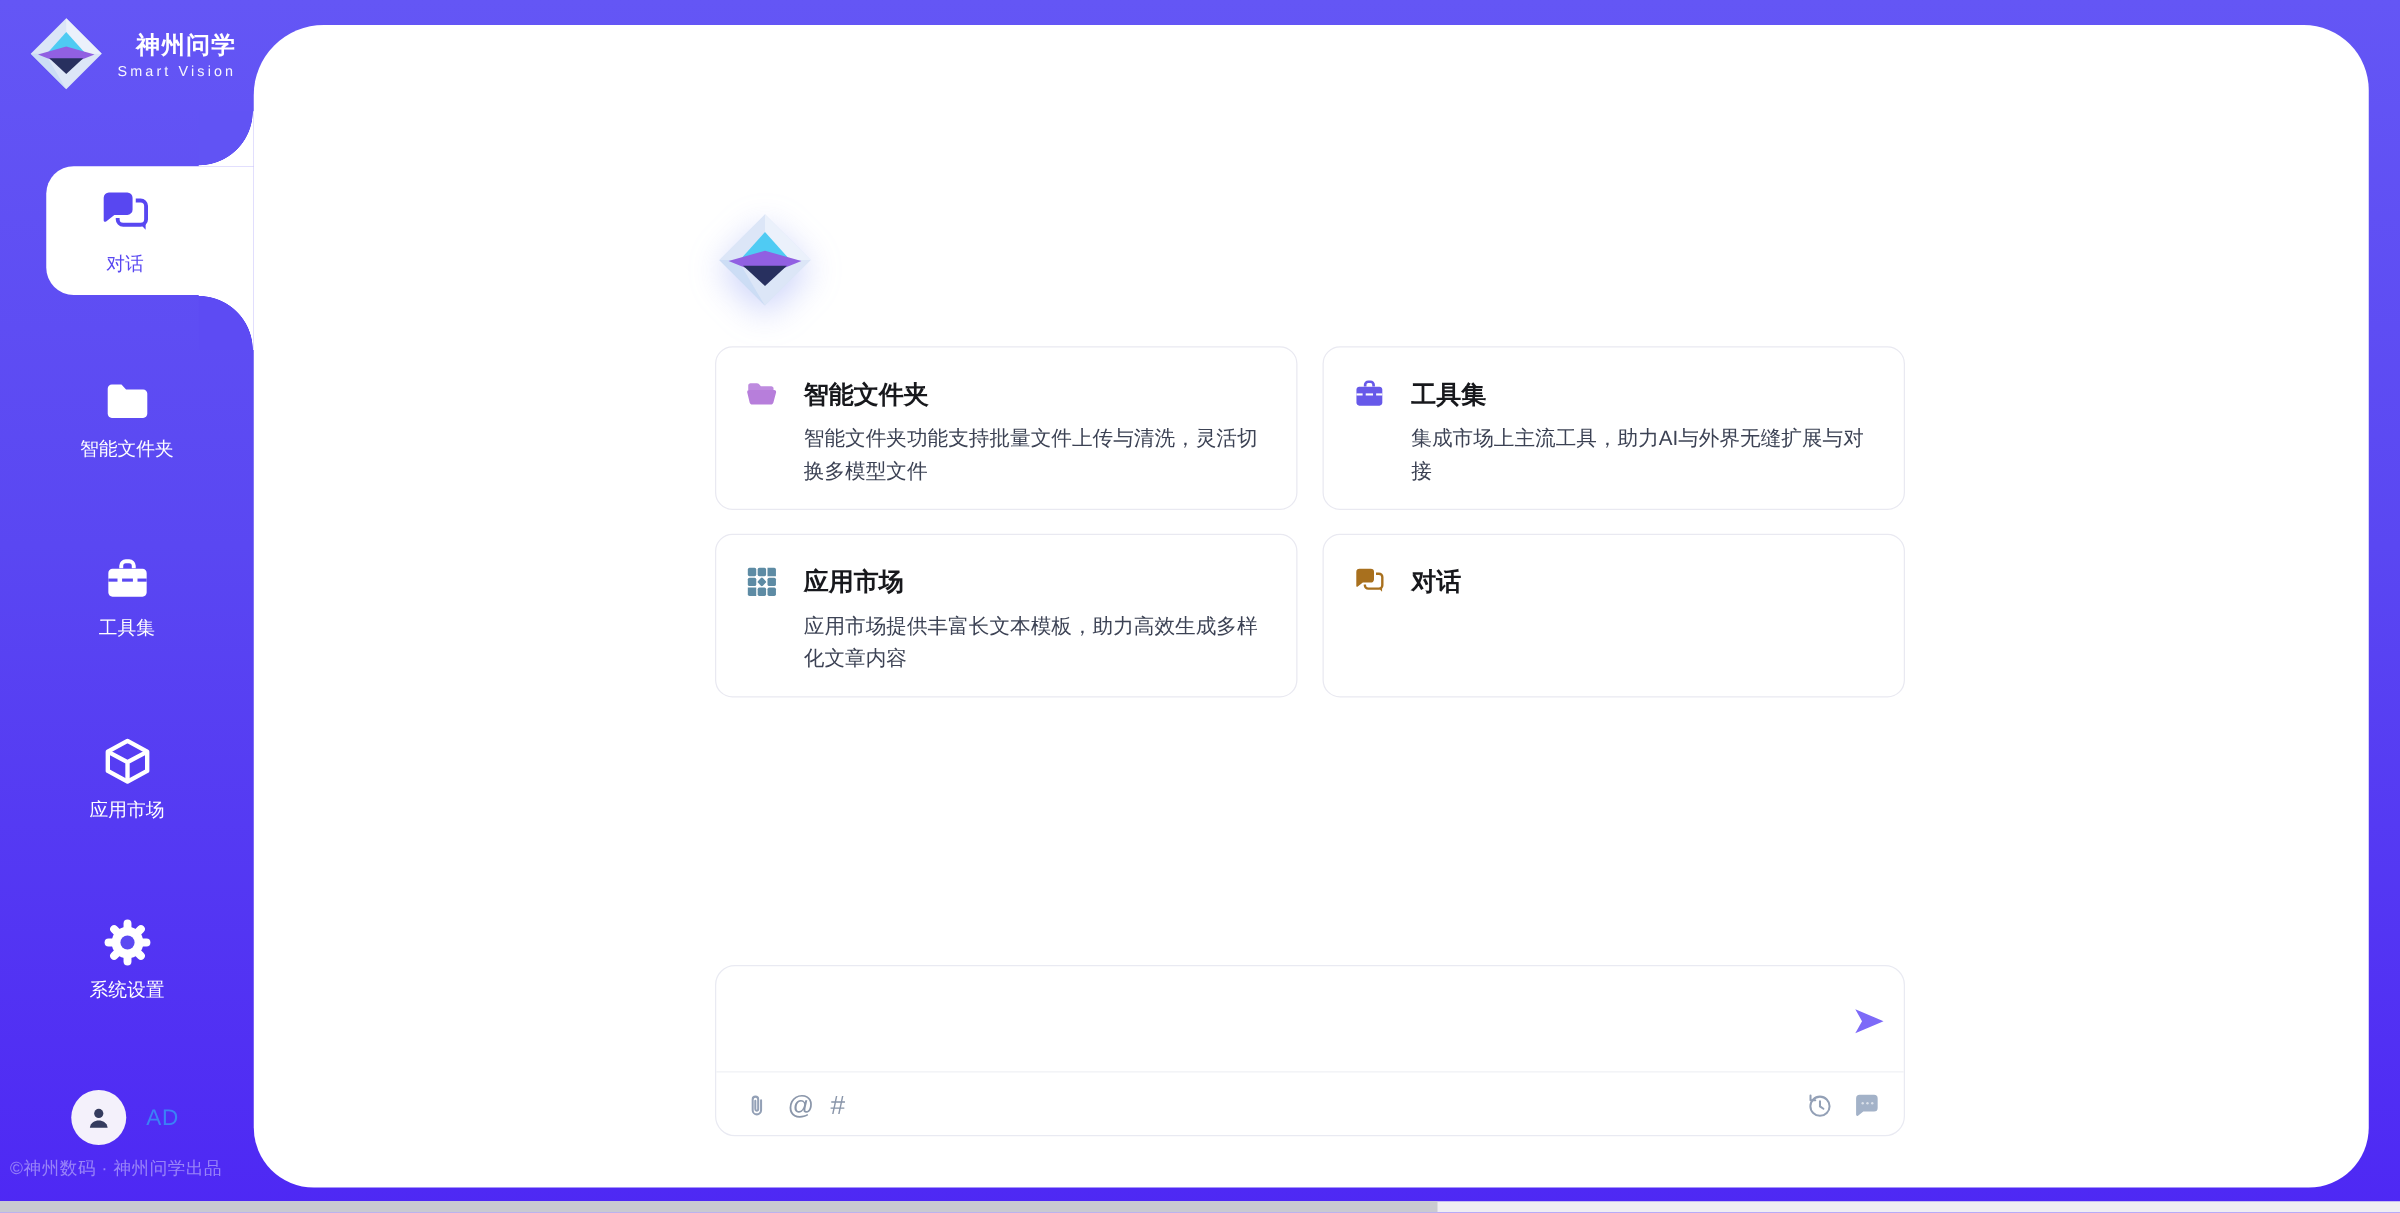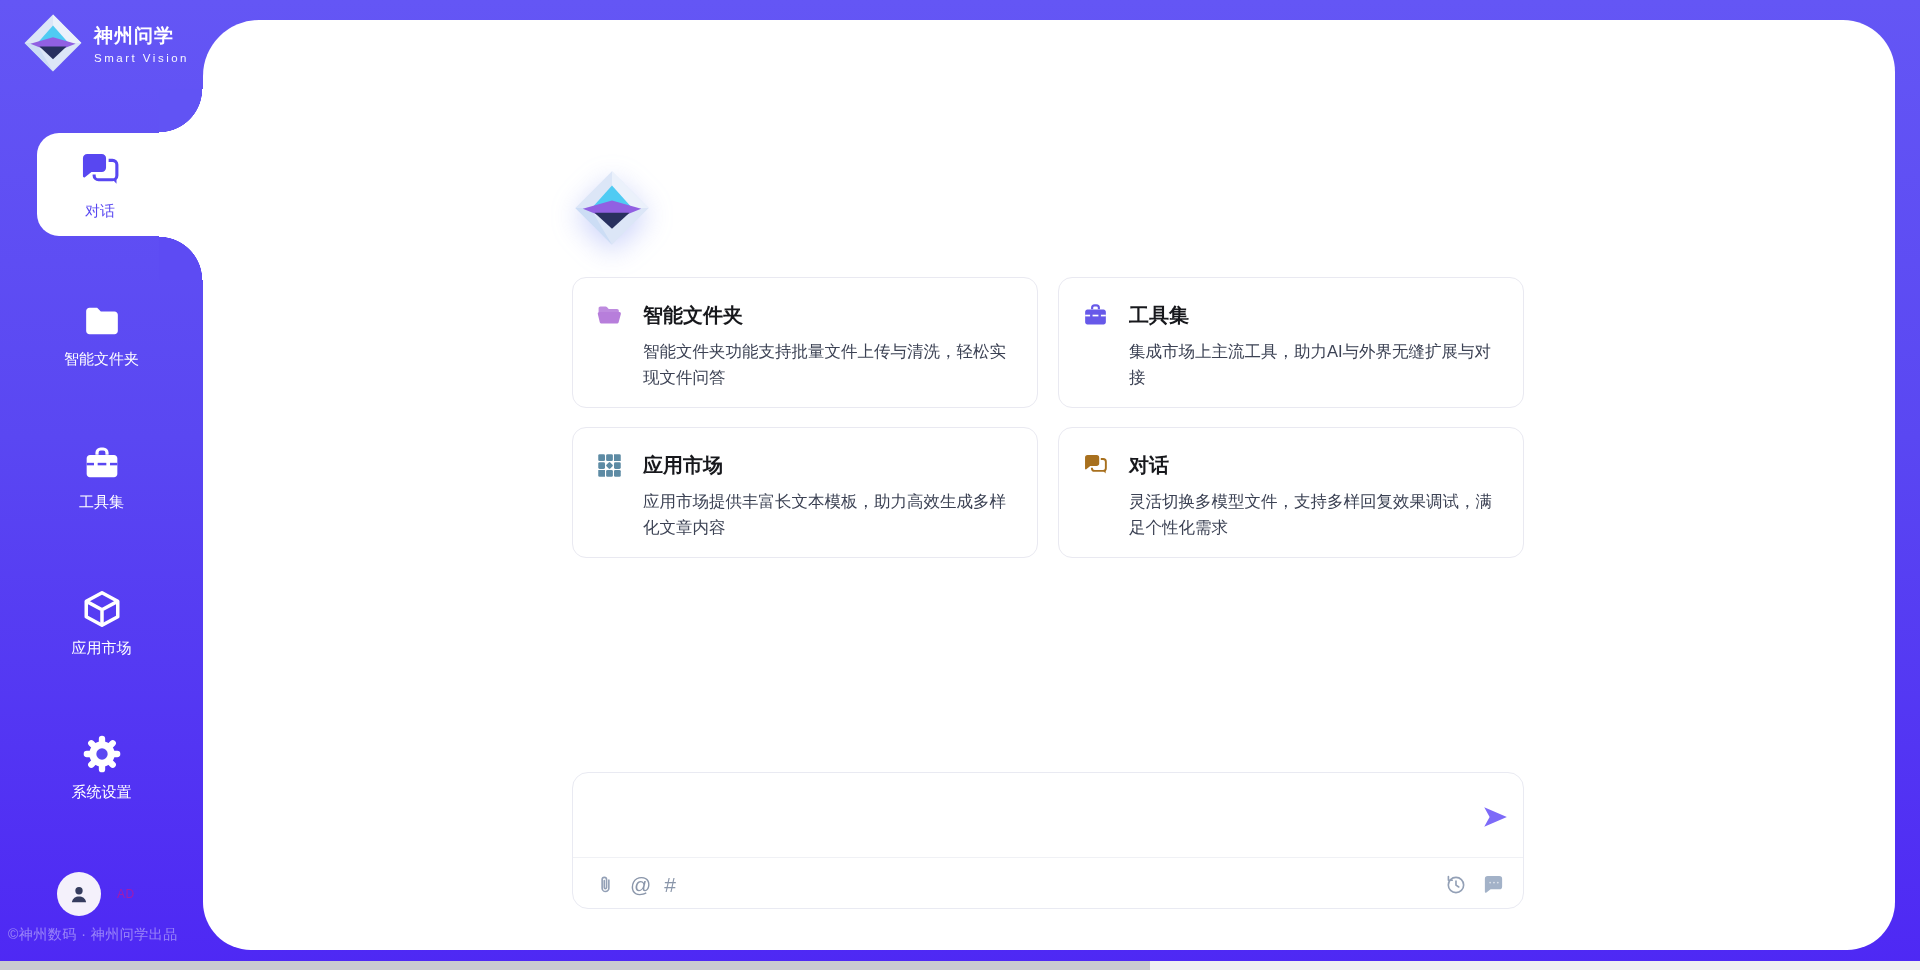--- a/index.html
+++ b/index.html
@@ -16,21 +16,21 @@
   .hscroll-thumb { position:absolute; left:0; top:0; height:9px; width:1150px; background:#c9cad0; }
 
   
   .panel {
     position:absolute; left:203px; top:20px; width:1692px; height:930px;
     background:#ffffff; border-radius:56px 52px 48px 48px;
   }
 
   
   .sidebar { position:absolute; left:0; top:0; width:203px; height:950px; color:#fff; }
-  .brand { position:absolute; left:22px; top:12px; display:flex; align-items:center; gap:10px; }
+  .brand { position:absolute; left:22px; top:12px; display:flex; align-items:center; gap:10px;text-align:right; }
   .brand-gem { width:62px; height:62px; }
   .brand-name { font-size:19px; font-weight:700; letter-spacing:1px; }
   .brand-sub { font-size:11.5px; letter-spacing:2.5px; margin-top:3px; opacity:.95; }
 
   .nav-item { position:absolute; left:0; width:203px; display:flex; flex-direction:column;
               align-items:center; justify-content:center; gap:9px; cursor:pointer; }
   .nav-label { font-size:15px; color:#fff; }
 
   .nav-active {
     left:37px; width:166px; top:133px; height:103px;
@@ -39,21 +39,21 @@
   .nav-active .nav-label { color:#5847f1; font-weight:500; }
   .nav-active::before { content:""; position:absolute; right:0; top:-44px; width:44px; height:44px;
     background:radial-gradient(circle 44px at 0 0,#6153f4 0 43px,#fff 43.5px); }
   .nav-active::after { content:""; position:absolute; right:0; bottom:-44px; width:44px; height:44px;
     background:radial-gradient(circle 44px at 0 100%,#5d4bf3 0 43px,#fff 43.5px); }
 
   .user-row { position:absolute; left:0; top:872px; width:203px; display:flex; align-items:center;
               padding-left:57px; gap:16px; cursor:pointer; }
   .avatar { width:44px; height:44px; border-radius:50%; background:#f4f1fb;
             display:flex; align-items:center; justify-content:center; }
-  .user-initials { font-size:12px; color:#a21caf; letter-spacing:.5px;text-align:right; }
+  .user-initials { font-size:18px; color:#3b82f6; letter-spacing:.5px;text-align:right; }
   .credit { position:absolute; left:8px; top:926px; width:195px; font-size:14px;
             color:rgba(255,255,255,.42); letter-spacing:.5px; }
 
   
   .greeting { position:absolute; left:369px; top:143px; height:90px; display:flex; align-items:center; gap:20px; }
   .greeting-gem { width:80px; height:84px; filter:drop-shadow(0 8px 14px rgba(110,130,240,.35)); }
   .greeting-title { font-size:30px; font-weight:700; color:#121318; letter-spacing:.5px; }
 
   
   .cards { position:absolute; left:369px; top:257px; width:952px;
@@ -113,21 +113,21 @@
     <div class="card">
       <div class="card-head">
         <span class="card-icon" style="color: rgb(183, 126, 219);">
           <svg viewBox="0 0 24 24" width="27" height="27">
             <path d="M2.3 5.6c0-.9.7-1.6 1.6-1.6h4.6c.5 0 .9.2 1.2.5l1.6 1.7h7.4c.9 0 1.6.7 1.6 1.6v1.4H2.3V5.6z" fill="currentColor" opacity=".9"></path>
             <path d="M1.6 10.6c-.2-.8.4-1.7 1.3-1.7h17.9c.9 0 1.5.9 1.3 1.7l-1.9 7.1c-.2.9-1 1.5-1.9 1.5H5.2c-.9 0-1.7-.6-1.9-1.5L1.6 10.6z" fill="currentColor"></path>
           </svg>
         </span>
         <span class="card-title">智能文件夹</span>
       </div>
-      <div class="card-desc">智能文件夹功能支持批量文件上传与清洗，轻松实现文件问答</div>
+      <div class="card-desc">智能文件夹功能支持批量文件上传与清洗，灵活切换多模型文件</div>
     </div>
 
     <div class="card">
       <div class="card-head">
         <span class="card-icon" style="color: rgb(103, 89, 233);">
           <svg viewBox="0 0 24 24" width="27" height="27">
             <path d="M2.8 8.6c0-1.1.9-2 2-2h14.4c1.1 0 2 .9 2 2V18c0 1.1-.9 2-2 2H4.8c-1.1 0-2-.9-2-2V8.6z" fill="currentColor"></path>
             <path d="M9 6.4V5.2C9 4 10 3 11.2 3h1.6C14 3 15 4 15 5.2v1.2" fill="none" stroke="currentColor" stroke-width="1.9"></path>
             <rect x="2.8" y="11.3" width="18.4" height="1.5" fill="#ffffff"></rect>
             <rect x="7.2" y="10.4" width="2.2" height="3.3" rx=".6" fill="currentColor"></rect>
@@ -163,21 +163,20 @@
       <div class="card-head">
         <span class="card-icon" style="color: rgb(168, 112, 30);">
           <svg viewBox="0 0 24 24" width="27" height="27">
             <rect x="8.8" y="6.2" width="12.4" height="10.6" rx="2.4" fill="none" stroke="currentColor" stroke-width="1.7"></rect>
             <path d="M18.6 16.4 21 19v-2.6z" fill="currentColor"></path>
             <path d="M2 5A3 3 0 0 1 5 2h8a3 3 0 0 1 3 3v5.2a3 3 0 0 1-3 3H7.6L4.2 15.9C3.3 16.6 2 16 2 14.9V5z" fill="currentColor" stroke="#ffffff" stroke-width="1.4"></path>
           </svg>
         </span>
         <span class="card-title">对话</span>
       </div>
-      <div class="card-desc">灵活切换多模型文件，支持多样回复效果调试，满足个性化需求</div>
     </div>
   </div>
 
 
   <div class="composer">
     <span class="send-btn" style="color: rgb(125, 106, 248);">
       <svg viewBox="0 0 26 26" width="28" height="28">
         <polygon points="3,4 24,13 3,22 8,13" fill="currentColor"></polygon>
       </svg>
     </span>

